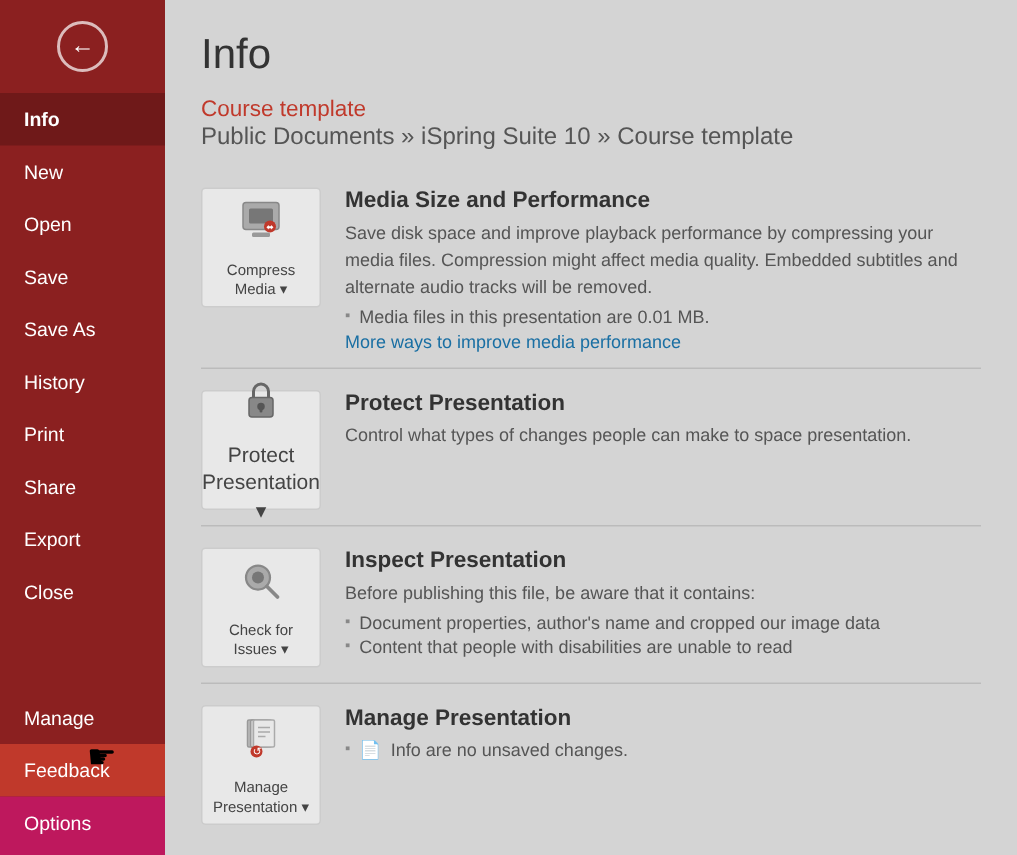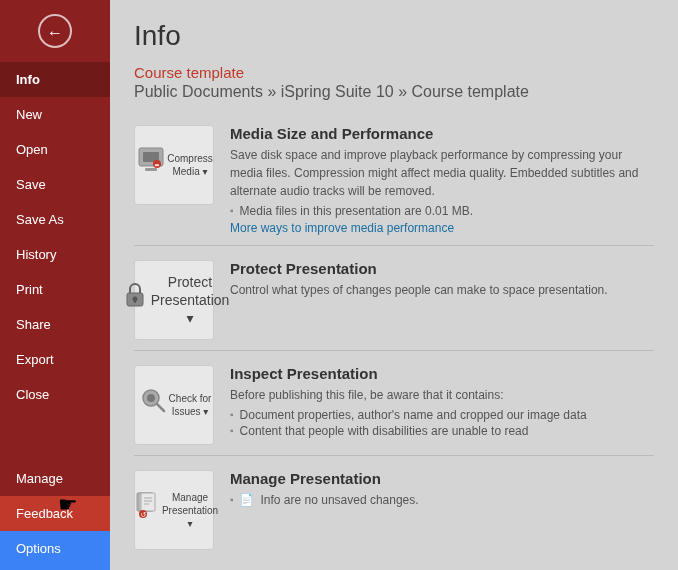--- a/index.html
+++ b/index.html
@@ -61,21 +61,21 @@
     .sidebar-item.active {
       background: rgba(0,0,0,0.2);
       font-weight: 600;
     }
 
     .sidebar-item.highlighted {
       background: #c0392b;
     }
 
     .sidebar-item.options-item {
-      background: #3b82f6;
+      background: #be185d;
     }
 
     .sidebar-spacer {
       flex: 1;
     }
 
     
     .main-content {
       flex: 1;
       background: #d4d4d4;
@@ -118,21 +118,21 @@
     }
 
     .card-icon-box {
       width: 80px;
       min-width: 80px;
       height: 80px;
       background: #e8e8e8;
       border: 1px solid #ccc;
       border-radius: 3px;
       display: flex;
-      flex-direction: row;
+      flex-direction: column;
       align-items: center;
       justify-content: center;
       margin-right: 16px;
       cursor: pointer;
       font-size: 10px;
       color: #555;
       text-align: center;
     }
 
     .card-icon {

